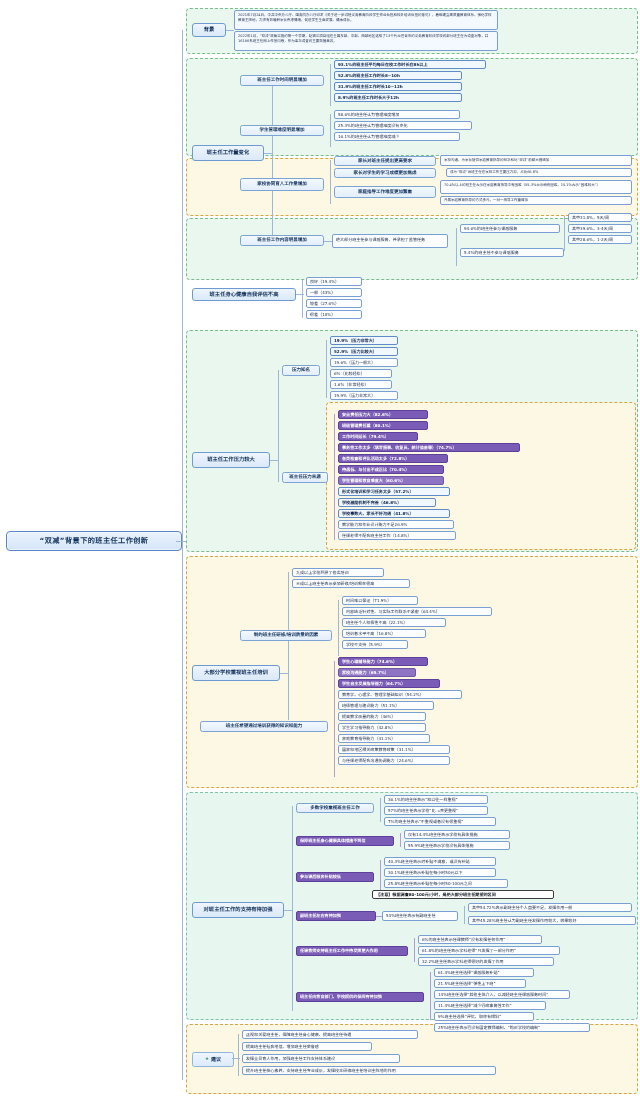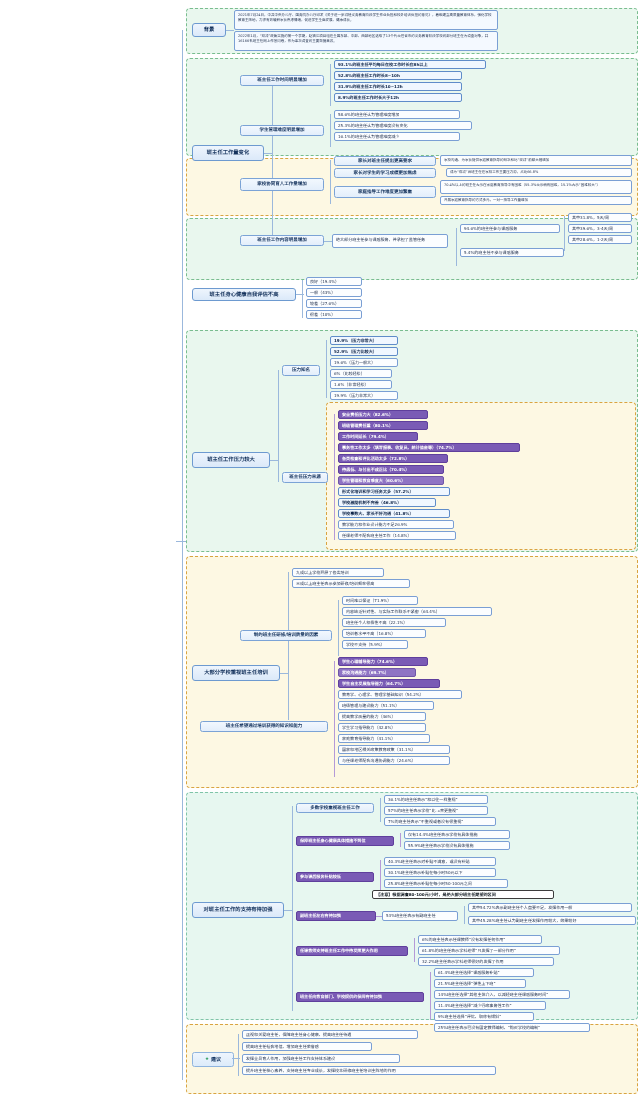--- a/index.html
+++ b/index.html
@@ -87,20 +87,21 @@
   <div class="group g-green" style="left:186px;top:8px;width:452px;height:46px;"></div>
   <div class="group g-green" style="left:186px;top:58px;width:452px;height:98px;"></div>
   <div class="group g-yellow" style="left:186px;top:158px;width:452px;height:58px;"></div>
   <div class="group g-green" style="left:186px;top:218px;width:452px;height:62px;"></div>
   <div class="group g-green" style="left:186px;top:330px;width:452px;height:222px;"></div>
   <div class="group g-yellow" style="left:326px;top:402px;width:310px;height:148px;"></div>
   <div class="group g-yellow" style="left:186px;top:556px;width:452px;height:232px;"></div>
   <div class="group g-mint" style="left:186px;top:792px;width:452px;height:228px;"></div>
   <div class="group g-yellow" style="left:186px;top:1024px;width:452px;height:70px;"></div>
 
+  <div class="node root" style="left:6px;top:531px;width:176px;height:20px;">“双减”背景下的班主任工作创新</div>
   <div class="ln v" style="left:182px;top:30px;height:1050px;"></div>
   <div class="ln h" style="left:176px;top:541px;width:10px;"></div>
 
   <div class="node l1" style="left:192px;top:23px;width:34px;height:14px;">背景</div>
   <div class="ln h" style="left:226px;top:30px;width:8px;"></div>
   <div class="node wrap leaf tint" style="left:234px;top:10px;width:264px;height:20px;font-size:3.5px;">2021年7月24日，中共中央办公厅、国务院办公厅印发《关于进一步减轻义务教育阶段学生作业负担和校外培训负担的意见》，着眼建立高质量教育体系，强化学校教育主阵地，力求有效缓解家长焦虑情绪，促进学生全面发展、健康成长。</div>
   <div class="node wrap leaf tint" style="left:234px;top:31px;width:264px;height:20px;font-size:3.5px;">2022年1月，“双减”政策实施的第一个学期，赵福江项目组在全国东部、中部、西部地区选取了13个代表性省市的义务教育阶段学校的部分班主任为调查对象，共16166名班主任网上作答问卷，作为本次调查的主要数据来源。</div>
 
   <div class="node l1" style="left:192px;top:145px;width:72px;height:16px;">班主任工作量变化</div>
   <div class="ln h" style="left:264px;top:153px;width:8px;"></div>

